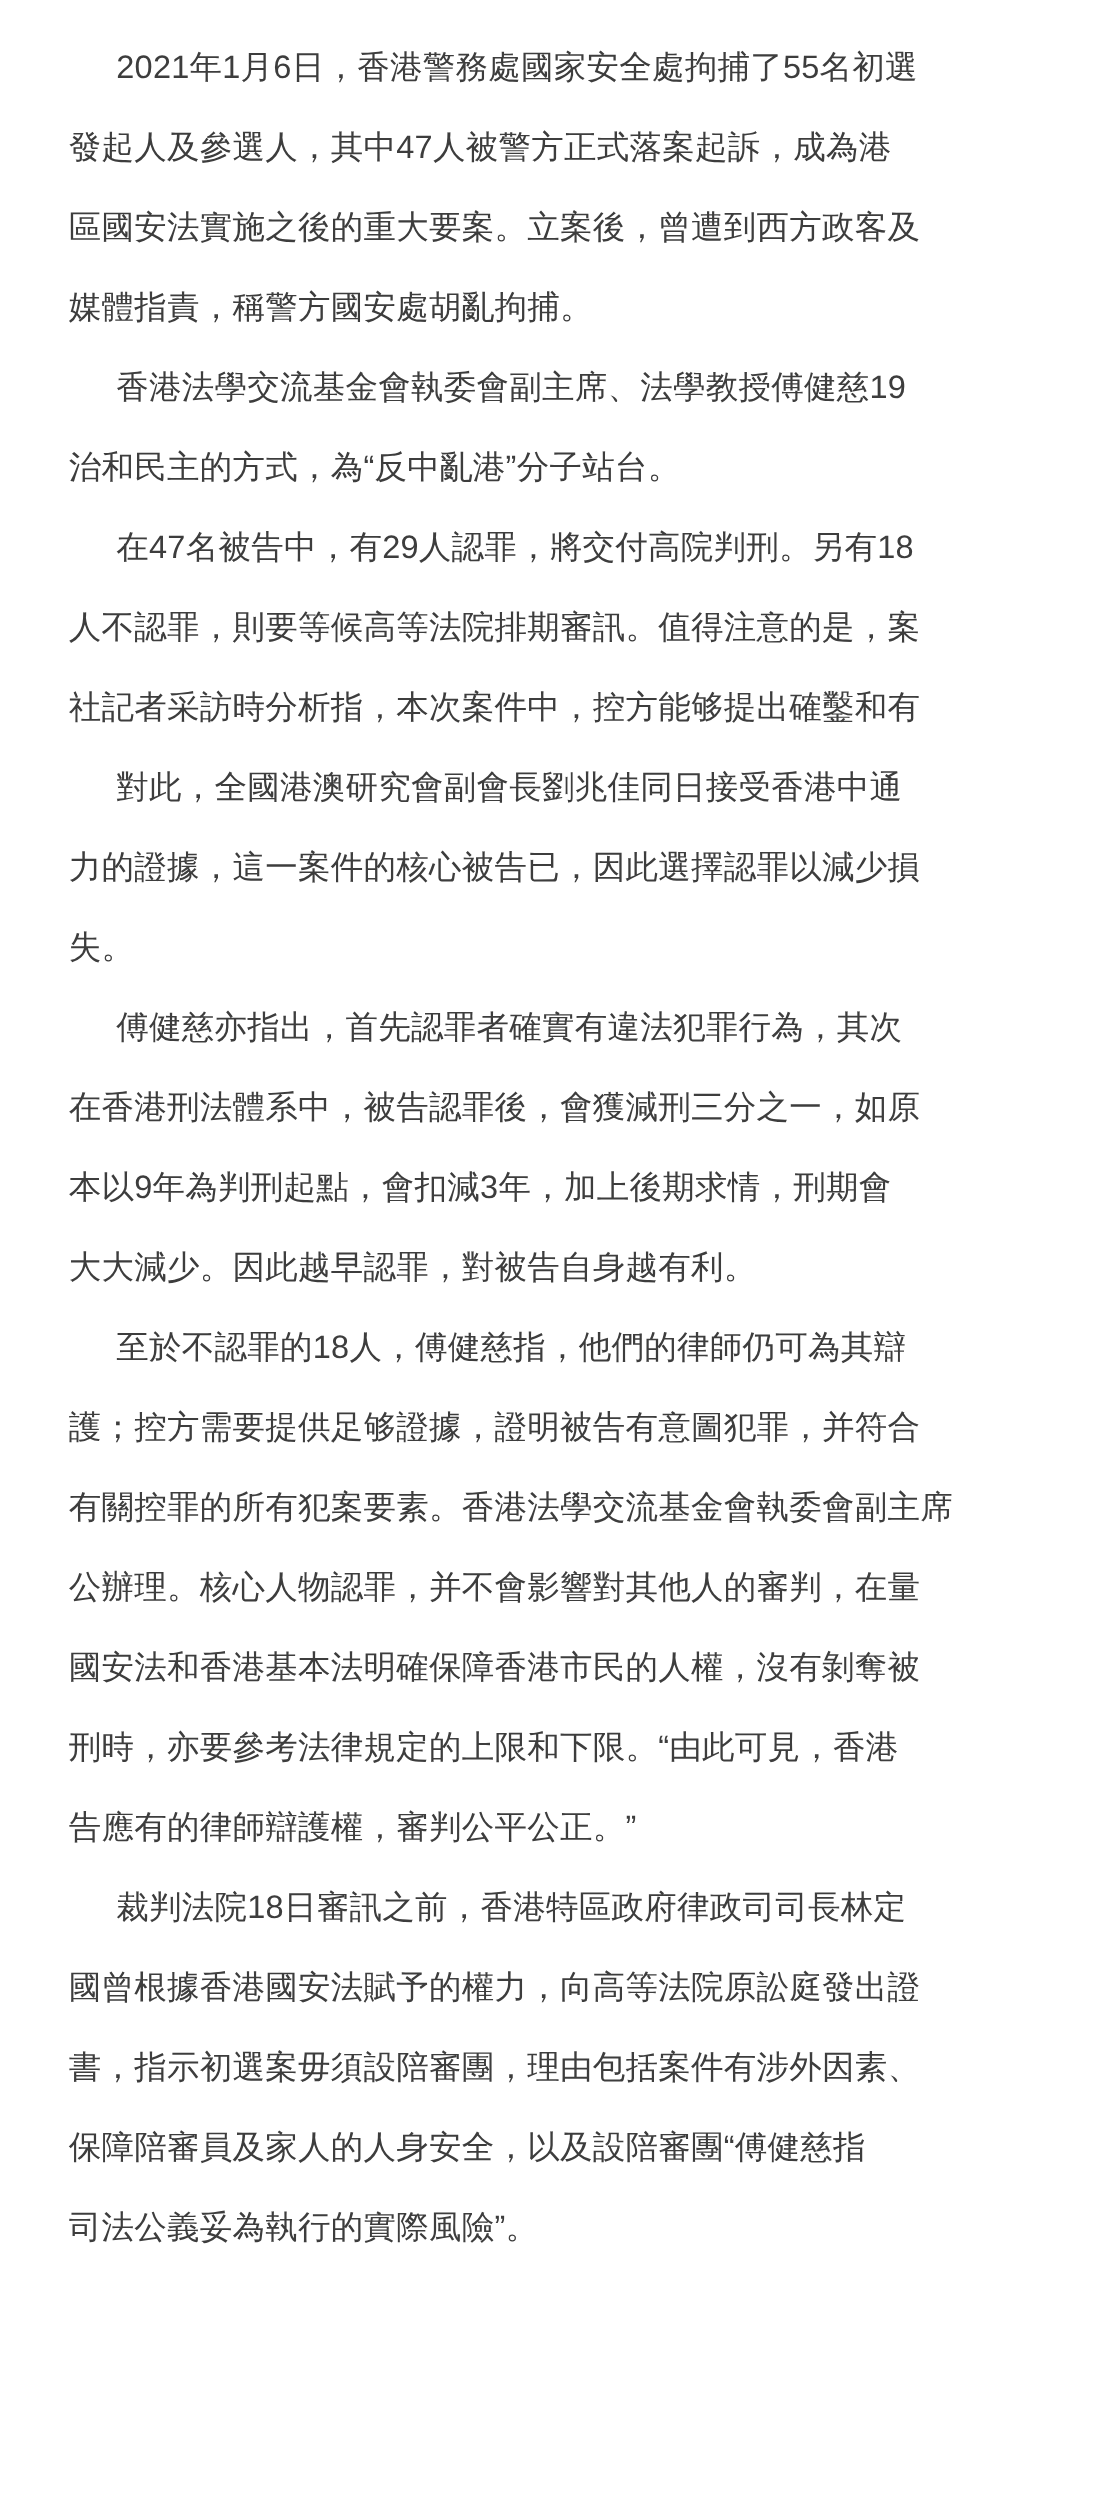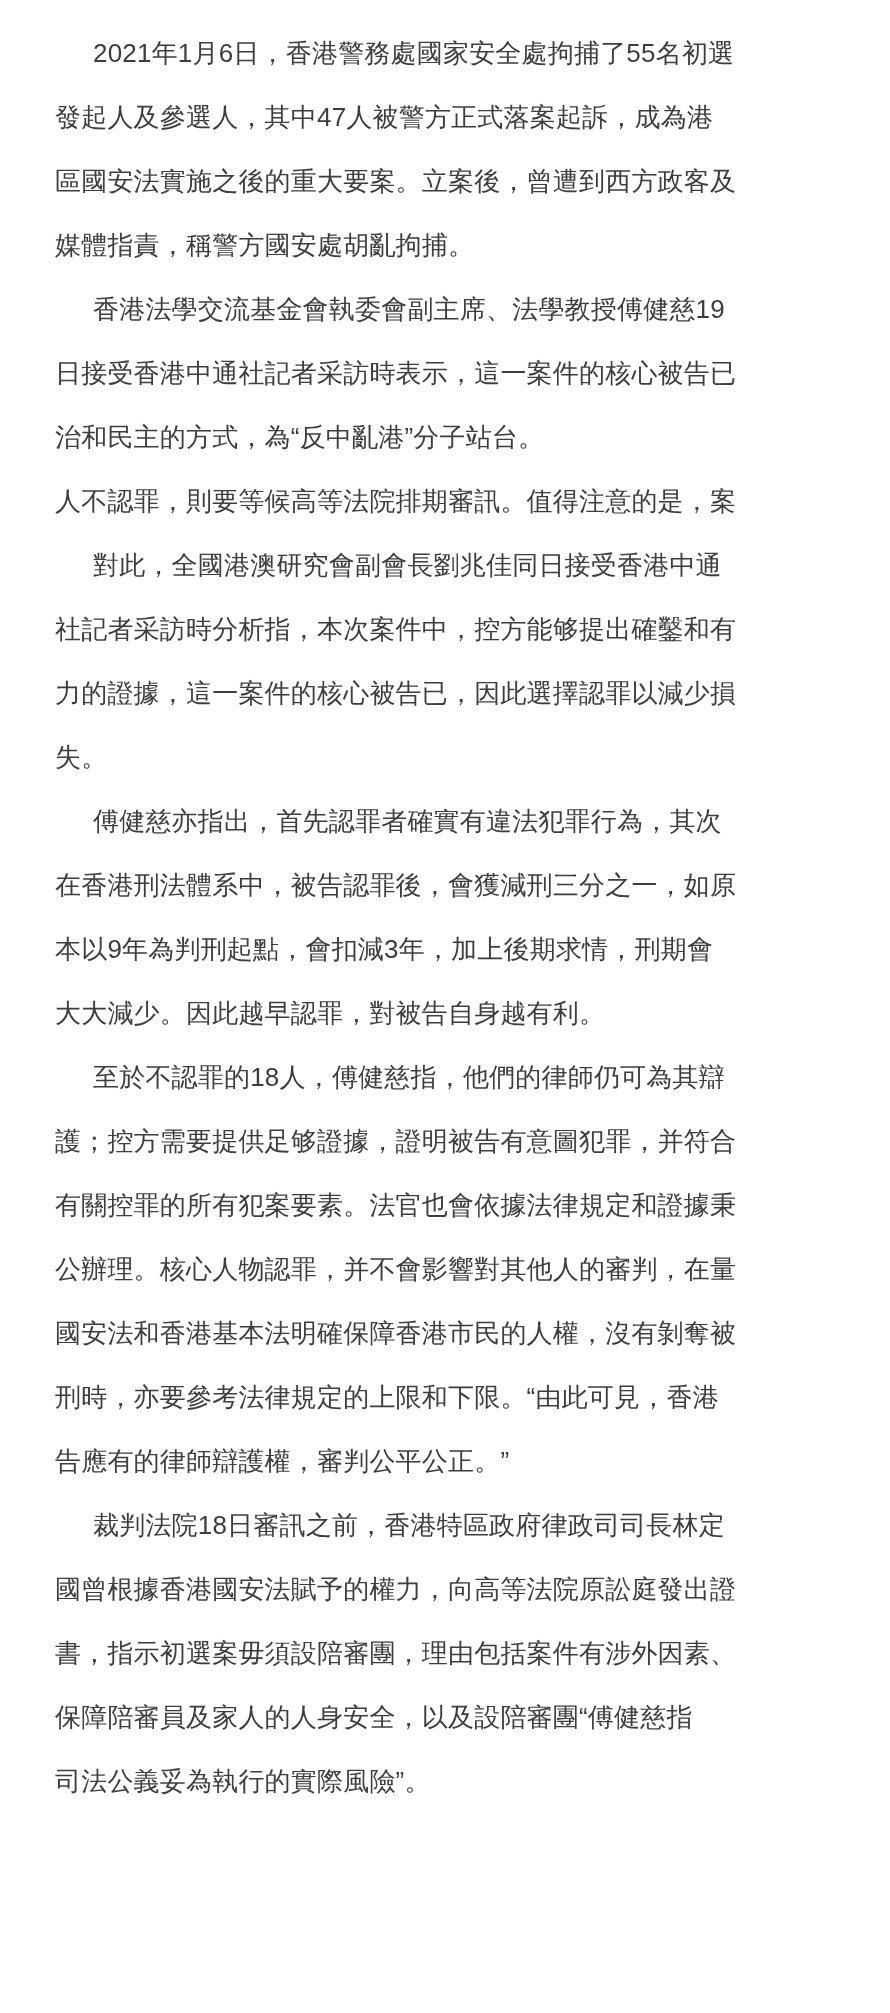--- a/index.html
+++ b/index.html
@@ -42,46 +42,46 @@
 
   <p class="para">
     <span class="line indent">2021年1月6日，香港警務處國家安全處拘捕了55名初選</span>
     <span class="line">發起人及參選人，其中47人被警方正式落案起訴，成為港</span>
     <span class="line">區國安法實施之後的重大要案。立案後，曾遭到西方政客及</span>
     <span class="line">媒體指責，稱警方國安處胡亂拘捕。</span>
   </p>
 
   <p class="para">
     <span class="line indent">香港法學交流基金會執委會副主席、法學教授傅健慈19</span>
-    <span class="line">日接受香港中通社記者采訪時表示，這一案件的核心被告已</span>
     <span class="line">治和民主的方式，為“反中亂港”分子站台。</span>
   </p>
 
   <p class="para">
+    <span class="line indent">在47名被告中，有29人認罪，將交付高院判刑。另有18</span>
     <span class="line">人不認罪，則要等候高等法院排期審訊。值得注意的是，案</span>
   </p>
 
   <p class="para">
+    <span class="line">社記者采訪時分析指，本次案件中，控方能够提出確鑿和有</span>
     <span class="line indent">對此，全國港澳研究會副會長劉兆佳同日接受香港中通</span>
-    <span class="line">社記者采訪時分析指，本次案件中，控方能够提出確鑿和有</span>
     <span class="line">力的證據，這一案件的核心被告已，因此選擇認罪以減少損</span>
     <span class="line">失。</span>
   </p>
 
   <p class="para">
     <span class="line indent">傅健慈亦指出，首先認罪者確實有違法犯罪行為，其次</span>
     <span class="line">在香港刑法體系中，被告認罪後，會獲減刑三分之一，如原</span>
     <span class="line">本以9年為判刑起點，會扣減3年，加上後期求情，刑期會</span>
     <span class="line">大大減少。因此越早認罪，對被告自身越有利。</span>
   </p>
 
   <p class="para">
     <span class="line indent">至於不認罪的18人，傅健慈指，他們的律師仍可為其辯</span>
     <span class="line">護；控方需要提供足够證據，證明被告有意圖犯罪，并符合</span>
-    <span class="line">有關控罪的所有犯案要素。法官也會依據法律規定和證據秉</span>
+    <span class="line">有關控罪的所有犯案要素。香港法學交流基金會執委會副主席</span>
     <span class="line">公辦理。核心人物認罪，并不會影響對其他人的審判，在量</span>
     <span class="line">國安法和香港基本法明確保障香港市民的人權，沒有剝奪被</span>
     <span class="line">刑時，亦要參考法律規定的上限和下限。“由此可見，香港</span>
     <span class="line">告應有的律師辯護權，審判公平公正。”</span>
   </p>
 
   <p class="para">
     <span class="line indent">裁判法院18日審訊之前，香港特區政府律政司司長林定</span>
     <span class="line">國曾根據香港國安法賦予的權力，向高等法院原訟庭發出證</span>
     <span class="line">書，指示初選案毋須設陪審團，理由包括案件有涉外因素、</span>

